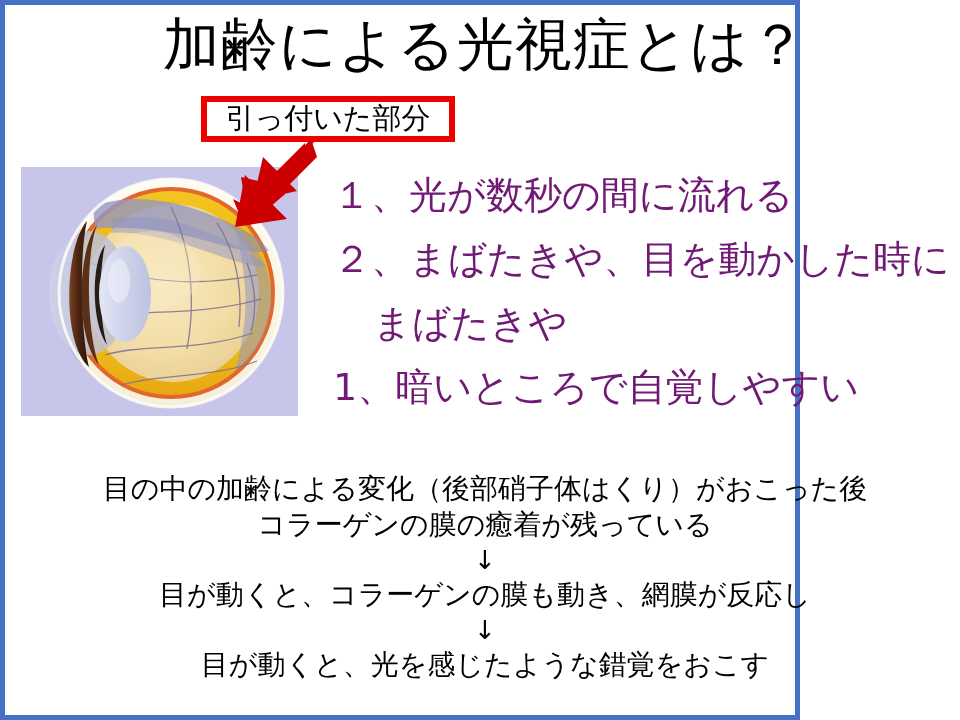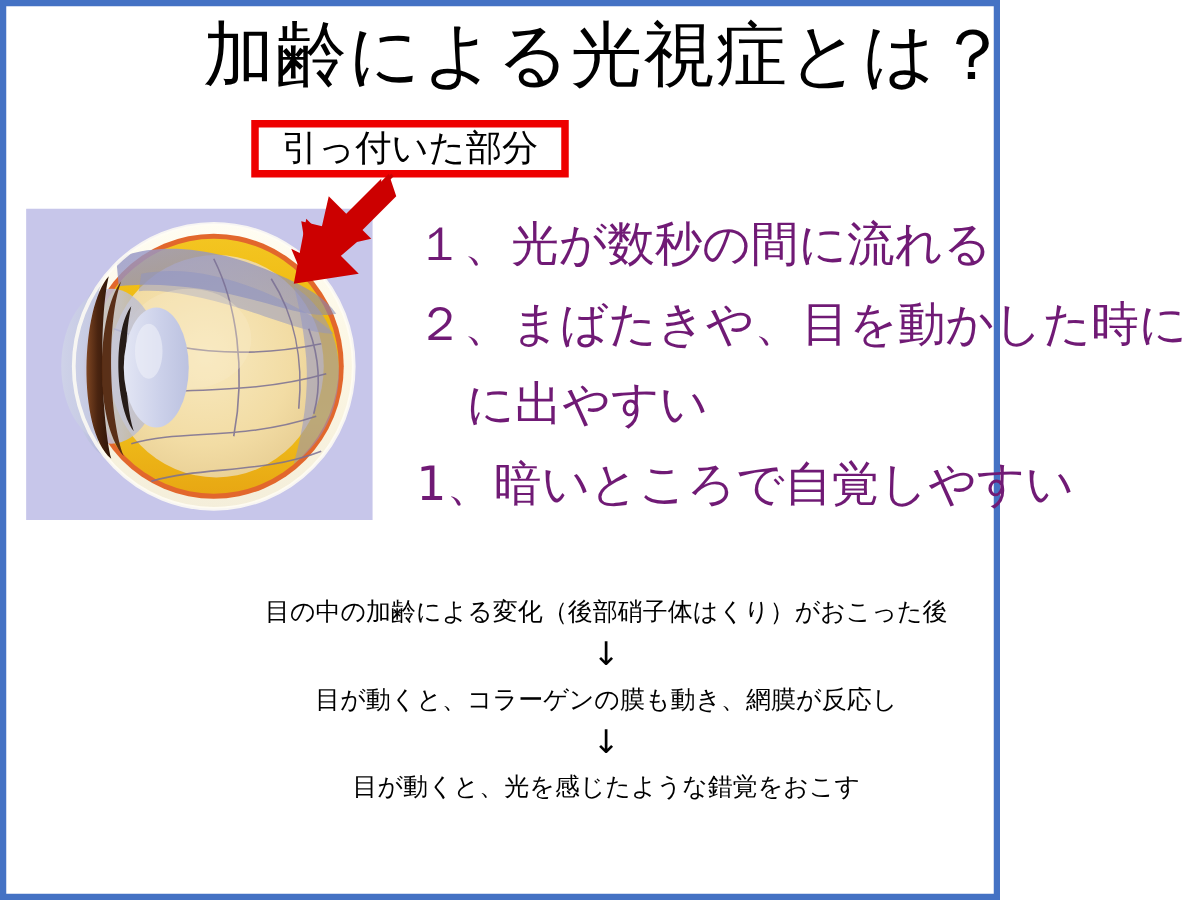--- a/index.html
+++ b/index.html
@@ -96,21 +96,21 @@
 
   
   #flow {
     position: absolute;
     left: 5px;
     top: 466px;
     width: 950px;
     text-align: center;
   }
   .flow-line {
-    font-size: 20px;
+    font-size: 28px;
     line-height: 36px;
     color: #000000;
     white-space: nowrap;
   }
   .flow-arrow {
     font-size: 26px;
     line-height: 34px;
     color: #000000;
     height: 34px;
   }
@@ -219,25 +219,26 @@
   <svg id="callout-arrow" viewBox="0 0 100 96" xmlns="http://www.w3.org/2000/svg">
     <path d="M96 4 L62 38 L78 54 L34 64 L44 20 L60 36 L94 2 Z
              M30 88 L22 40 L72 52 Z" fill="#cc0000"></path>
     <path d="M86 6 L30 62 L46 78 L24 86 L14 62 L30 70 L86 14 Z" fill="#cc0000"></path>
     <polygon points="92,2 98,20 52,66 68,82 16,90 26,38 42,54" fill="#cc0000"></polygon>
   </svg>
 
   <div id="symptom-list">
     <div class="symptom-line">１、光が数秒の間に流れる</div>
     <div class="symptom-line">２、まばたきや、目を動かした時に</div>
-    <div class="symptom-line indent">に出やすい</div>
+    <div class="symptom-line indent">まばたきや</div>
     <div class="symptom-line">1、暗いところで自覚しやすい</div>
   </div>
 
   <div id="flow">
     <div class="flow-line">目の中の加齢による変化（後部硝子体はくり）がおこった後</div>
+    <div class="flow-line">コラーゲンの膜の癒着が残っている</div>
     <div class="flow-arrow">↓</div>
     <div class="flow-line">目が動くと、コラーゲンの膜も動き、網膜が反応し</div>
     <div class="flow-arrow">↓</div>
     <div class="flow-line">目が動くと、光を感じたような錯覚をおこす</div>
   </div>
 
 </div>
 
 </body></html>

